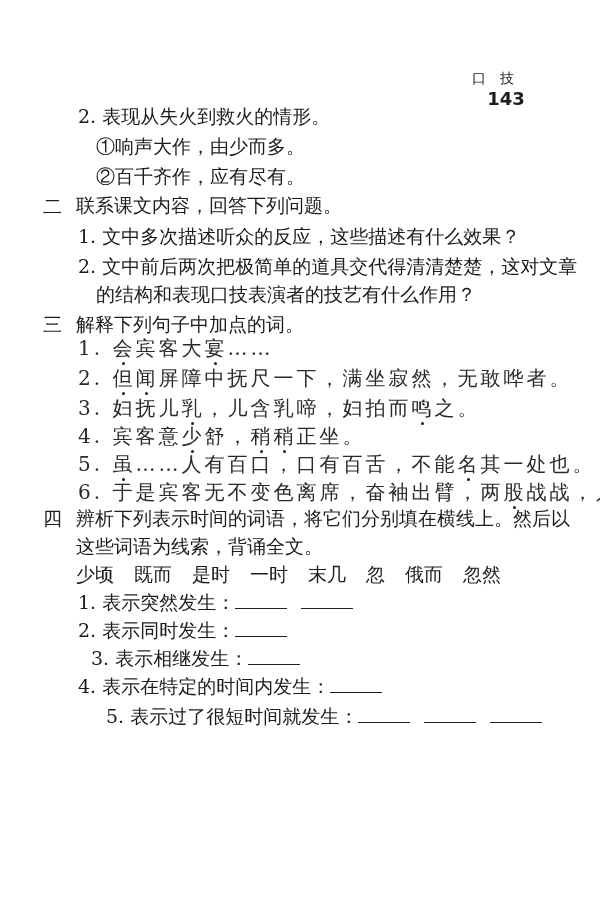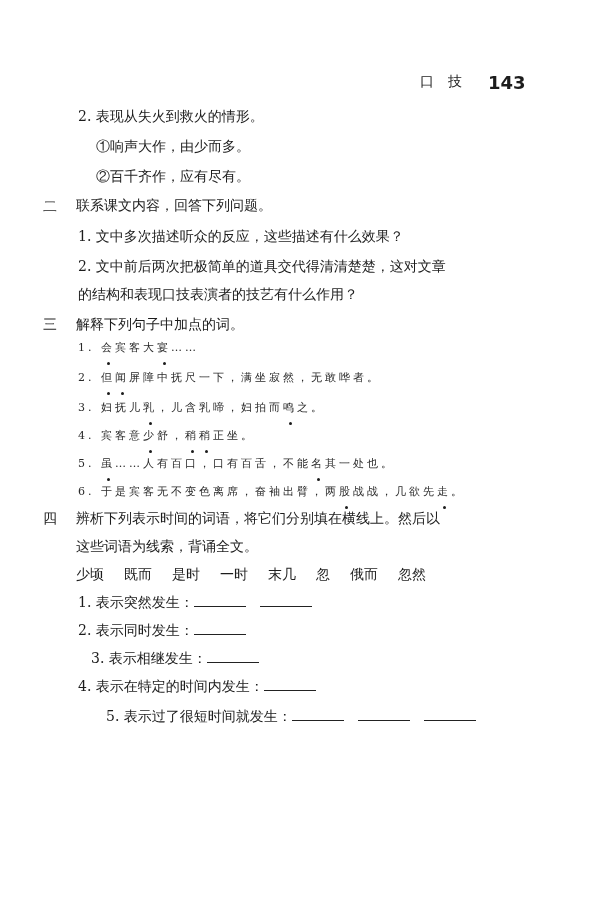--- a/index.html
+++ b/index.html
@@ -3,34 +3,34 @@
 <meta charset="utf-8">
 <style>
   html, body { margin: 0; padding: 0; }
   body {
     width: 600px; height: 899px; background: #ffffff; color: #1c1c1c;
     font-family: "DejaVu Serif", "Liberation Serif", serif;
     position: relative; overflow: hidden;
   }
   .header {
     position: absolute; top: 70px; left: 420px; width: 160px; height: 24px;
-    display: flex; align-items: center; font-size: 14px;
+    display: flex; align-items: center; font-size: 14px; flex-direction: column;
   }
   .header .title { letter-spacing: 14px; }
   .header .pnum { margin-left: 12px; font-family: "DejaVu Sans", "Liberation Sans", sans-serif; font-weight: bold; font-size: 18px; text-align: center; }
   .line {
-    position: absolute; font-size: 14px; white-space: nowrap; line-height: 24px;
+    position: absolute; font-size: 19px; white-space: nowrap; line-height: 24px;
   }
   .sec-num { position: absolute; left: 43px; width: 30px; }
   .dot { position: relative; display: inline-block; }
   .dot::after {
     content: ""; position: absolute; left: 50%; bottom: -5px; width: 3px; height: 3px;
     margin-left: -1.5px; background: #1c1c1c; border-radius: 50%;
   }
-  .light { font-weight: normal; color: #2a2a2a; font-family: "DejaVu Serif", serif; font-size: 11px; letter-spacing: 3px; }
+  .light { font-weight: normal; color: #2a2a2a; font-family: "DejaVu Serif", serif; font-size: 20px; letter-spacing: 3px; }
   .blank { display: inline-block; width: 52px; border-bottom: 1.5px solid #222; height: 16px; margin-right: 14px; vertical-align: baseline; }
   .words span { margin-right: 20px; }
 </style>
 </head>
 <body>
 
 <div class="header">
   <span class="title">口技</span>
   <span class="pnum">143</span>
 </div>
@@ -47,21 +47,21 @@
   <span style="position:absolute;left:76px;font-family:Liberation Serif, serif;">联系课文内容，回答下列问题。</span>
 </div>
 <div class="line" style="top:224px;left:78px;">
   <span>1.</span>
   <span>文中多次描述听众的反应，这些描述有什么效果？</span>
 </div>
 <div class="line" style="top:254px;left:78px;">
   <span>2.</span>
   <span>文中前后两次把极简单的道具交代得清清楚楚，这对文章</span>
 </div>
-<div class="line" style="top:282px;left:78px;">的结构和表现口技表演者的技艺有什么作用？</div>
+<div class="line" style="top:282px;left:96px;">的结构和表现口技表演者的技艺有什么作用？</div>
 
 <div class="line" style="top:312px;left:0;width:600px;">
   <span class="sec-num">三</span>
   <span style="position:absolute;left:76px;">解释下列句子中加点的词。</span>
 </div>
 <div id="s3-items">
     <div class="line light" style="top: 336px; left: 78px;"><span>1. </span><span class="dot">会</span><span>宾客大</span><span class="dot">宴</span><span>……</span></div>
     <div class="line light" style="top: 366px; left: 78px;"><span>2. </span><span class="dot">但</span><span class="dot">闻</span><span>屏障中抚尺一下，满坐寂然，无敢哗者。</span></div>
     <div class="line light" style="top: 396px; left: 78px;"><span>3. </span><span>妇抚儿</span><span class="dot">乳</span><span>，儿含乳啼，妇拍而</span><span class="dot">鸣</span><span>之。</span></div>
     <div class="line light" style="top: 424px; left: 78px;"><span>4. </span><span>宾客意</span><span class="dot">少</span><span>舒，</span><span class="dot">稍</span><span class="dot">稍</span><span>正坐。</span></div>

